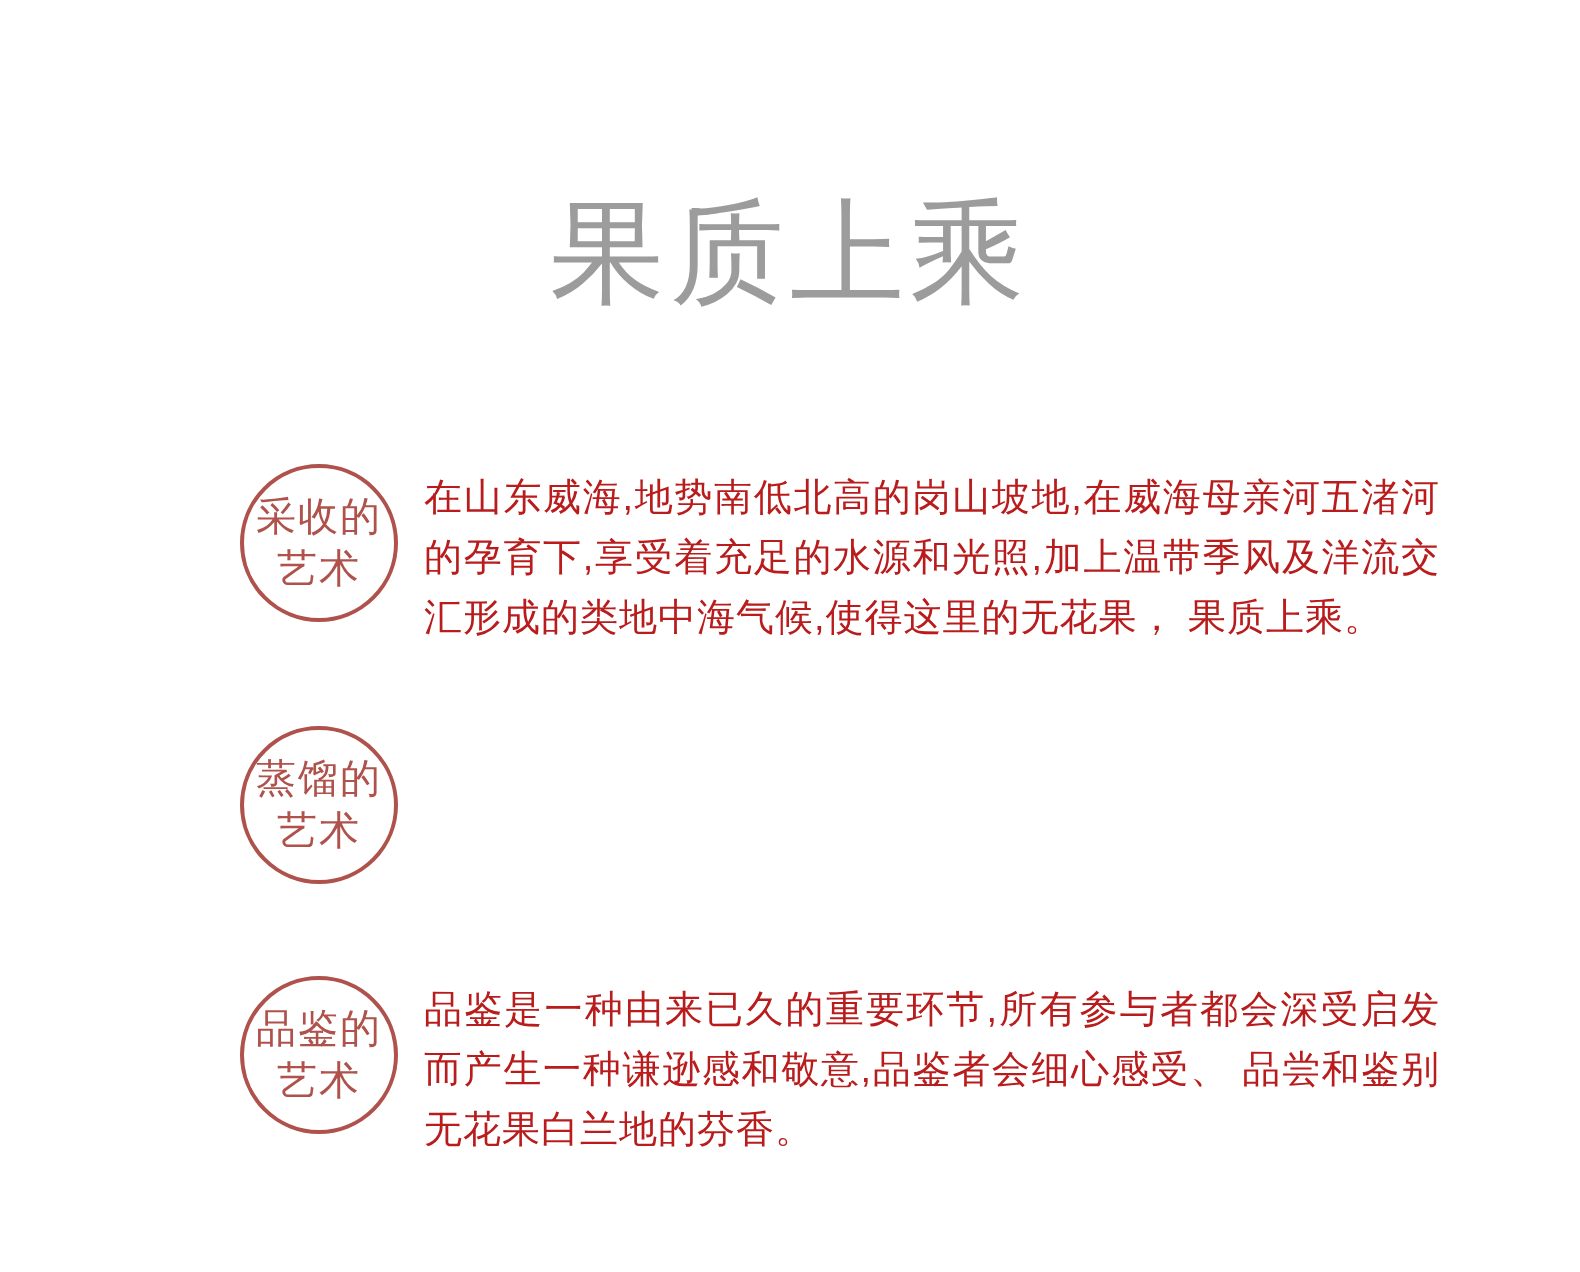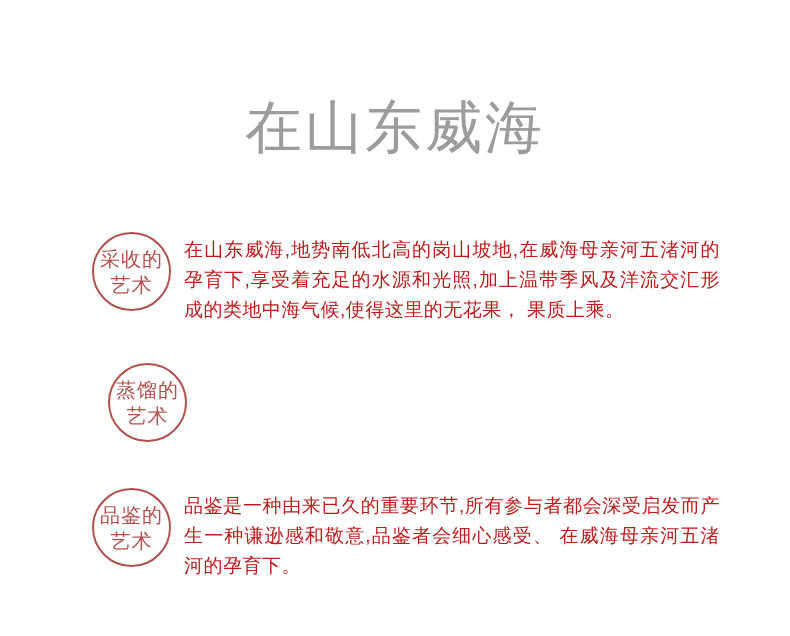--- a/index.html
+++ b/index.html
@@ -21,29 +21,29 @@
     text-align: center;
     font-family: "DejaVu Serif", "Liberation Serif", serif;
     font-size: 57px;
     line-height: 58px;
     font-weight: 400;
     color: #9c9c9c;
     letter-spacing: 3px;
   }
   .sections {
     margin-top: 76px;
-    padding-left: 92px;
+    padding-left: 120px;
     padding-right: 70px;
   }
   .section {
     display: flex;
     align-items: flex-start;
   }
   .section.s1 { margin-bottom: 38px; }
-  .section.s2 { margin-bottom: 46px; margin-left: 16px; }
+  .section.s2 { margin-bottom: 46px; }
   .badge {
     flex: 0 0 auto;
     width: 79px;
     height: 79px;
     border: 2px solid #af524c;
     border-radius: 50%;
     display: flex;
     flex-direction: column;
     justify-content: center;
     align-items: center;
@@ -64,21 +64,21 @@
     letter-spacing: 0.5px;
     text-align: justify;
     text-justify: inter-ideograph;
   }
 </style>
 </head>
 <body>
 
 <div class="page">
 
-  <h1 class="page-title">在山东威海</h1>
+  <h1 class="page-title">果质上乘</h1>
 
   <div class="sections">
 
     <div class="section s1">
       <div class="badge">
         <span>采收的</span>
         <span>艺术</span>
       </div>
       <p class="section-text">在山东威海,地势南低北高的岗山坡地,在威海母亲河五渚河的孕育下,享受着充足的水源和光照,加上温带季风及洋流交汇形成的类地中海气候,使得这里的无花果， 果质上乘。</p>
     </div>
@@ -88,17 +88,17 @@
         <span>蒸馏的</span>
         <span>艺术</span>
       </div>
     </div>
 
     <div class="section s3">
       <div class="badge">
         <span>品鉴的</span>
         <span>艺术</span>
       </div>
-      <p class="section-text">品鉴是一种由来已久的重要环节,所有参与者都会深受启发而产生一种谦逊感和敬意,品鉴者会细心感受、 在威海母亲河五渚河的孕育下。</p>
+      <p class="section-text">品鉴是一种由来已久的重要环节,所有参与者都会深受启发而产生一种谦逊感和敬意,品鉴者会细心感受、 品尝和鉴别无花果白兰地的芬香。</p>
     </div>
 
   </div>
 </div>
 
 </body></html>

